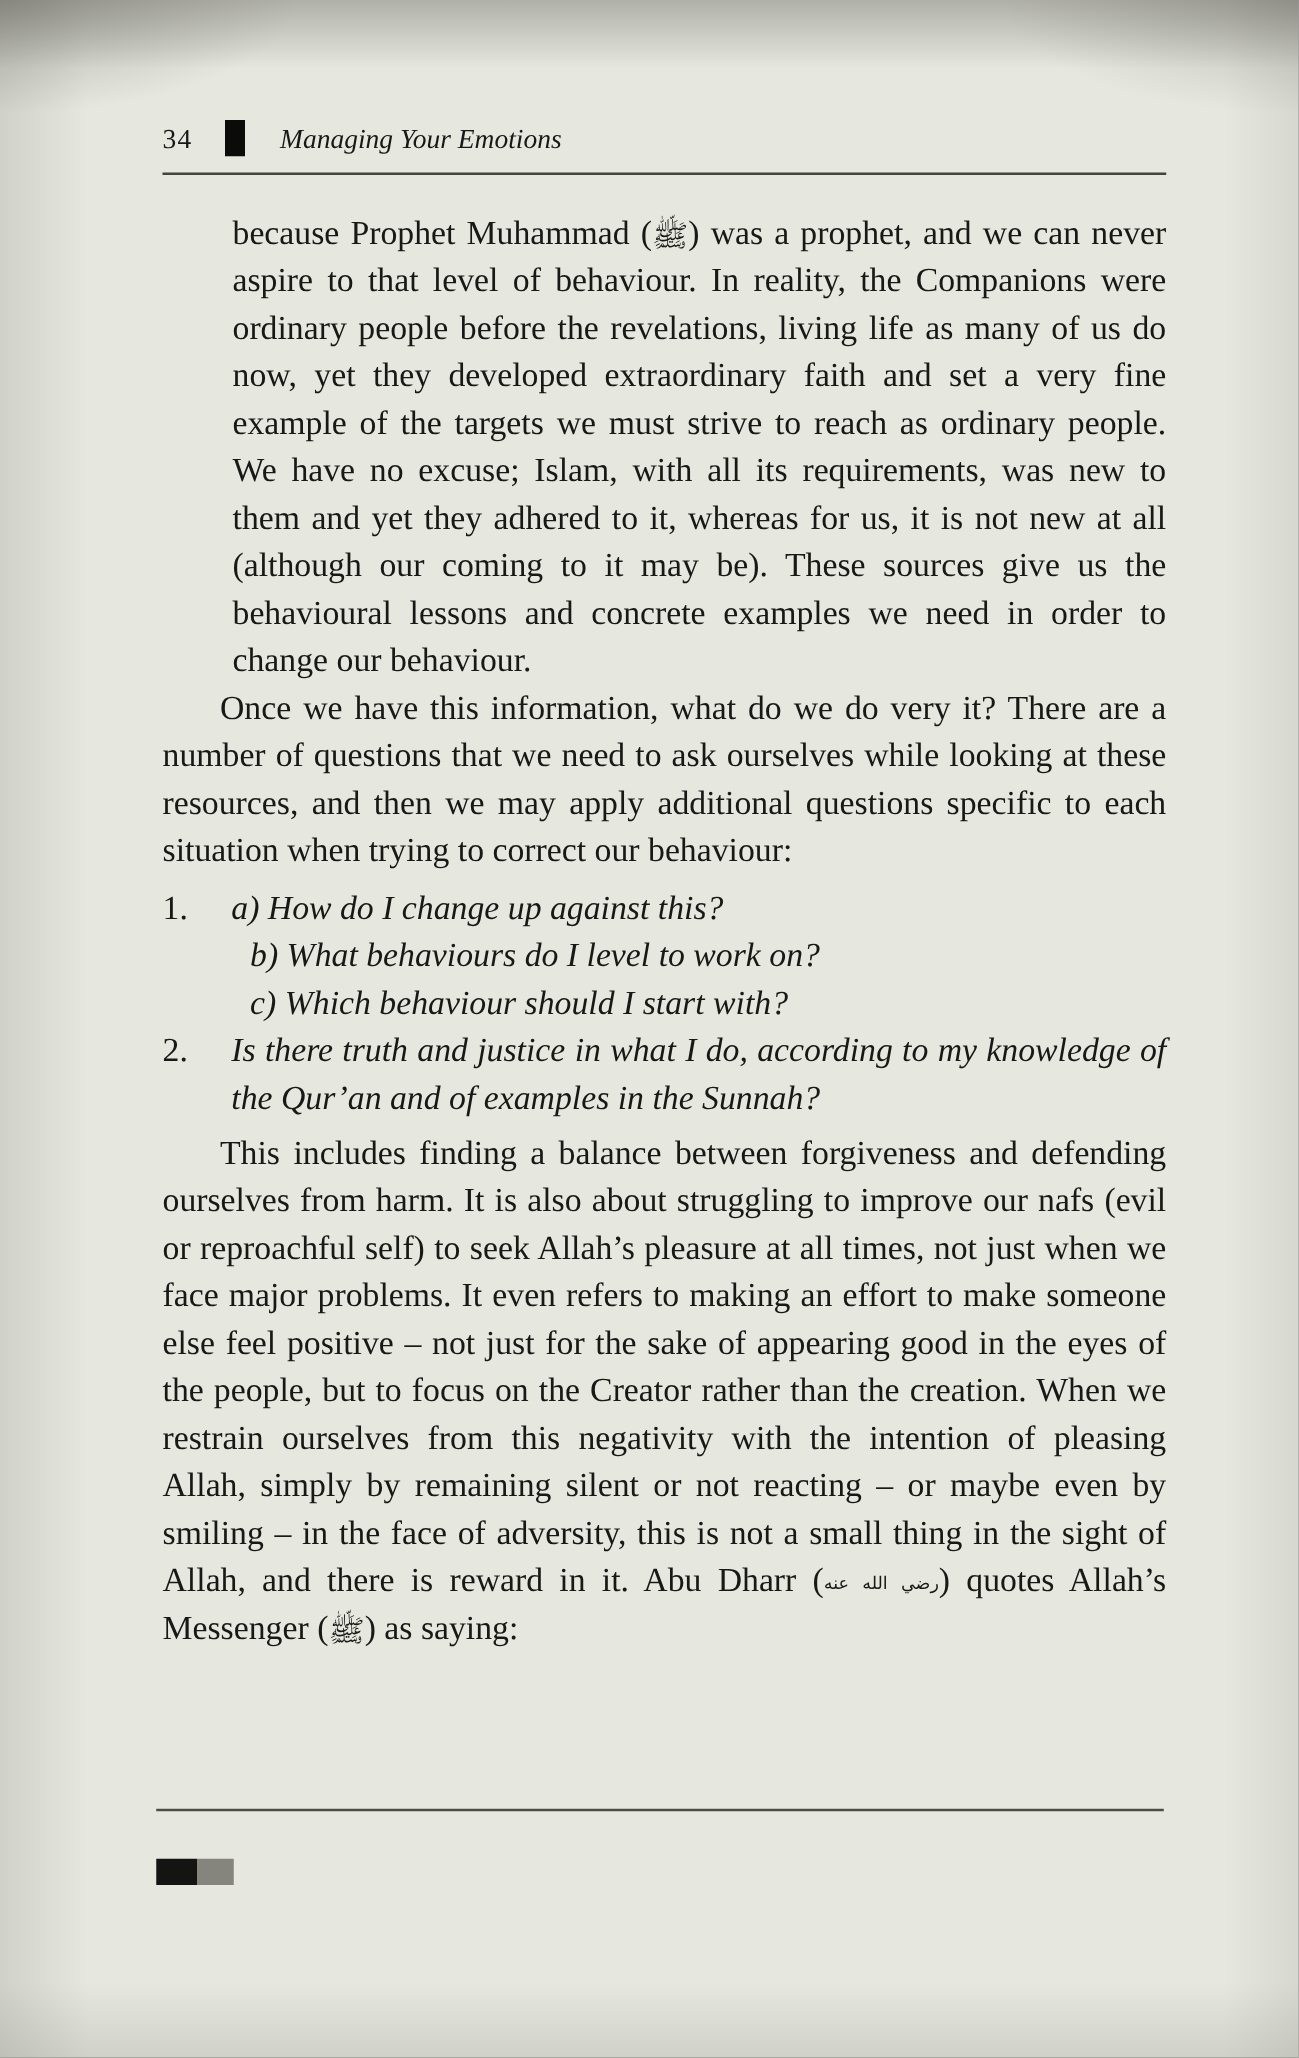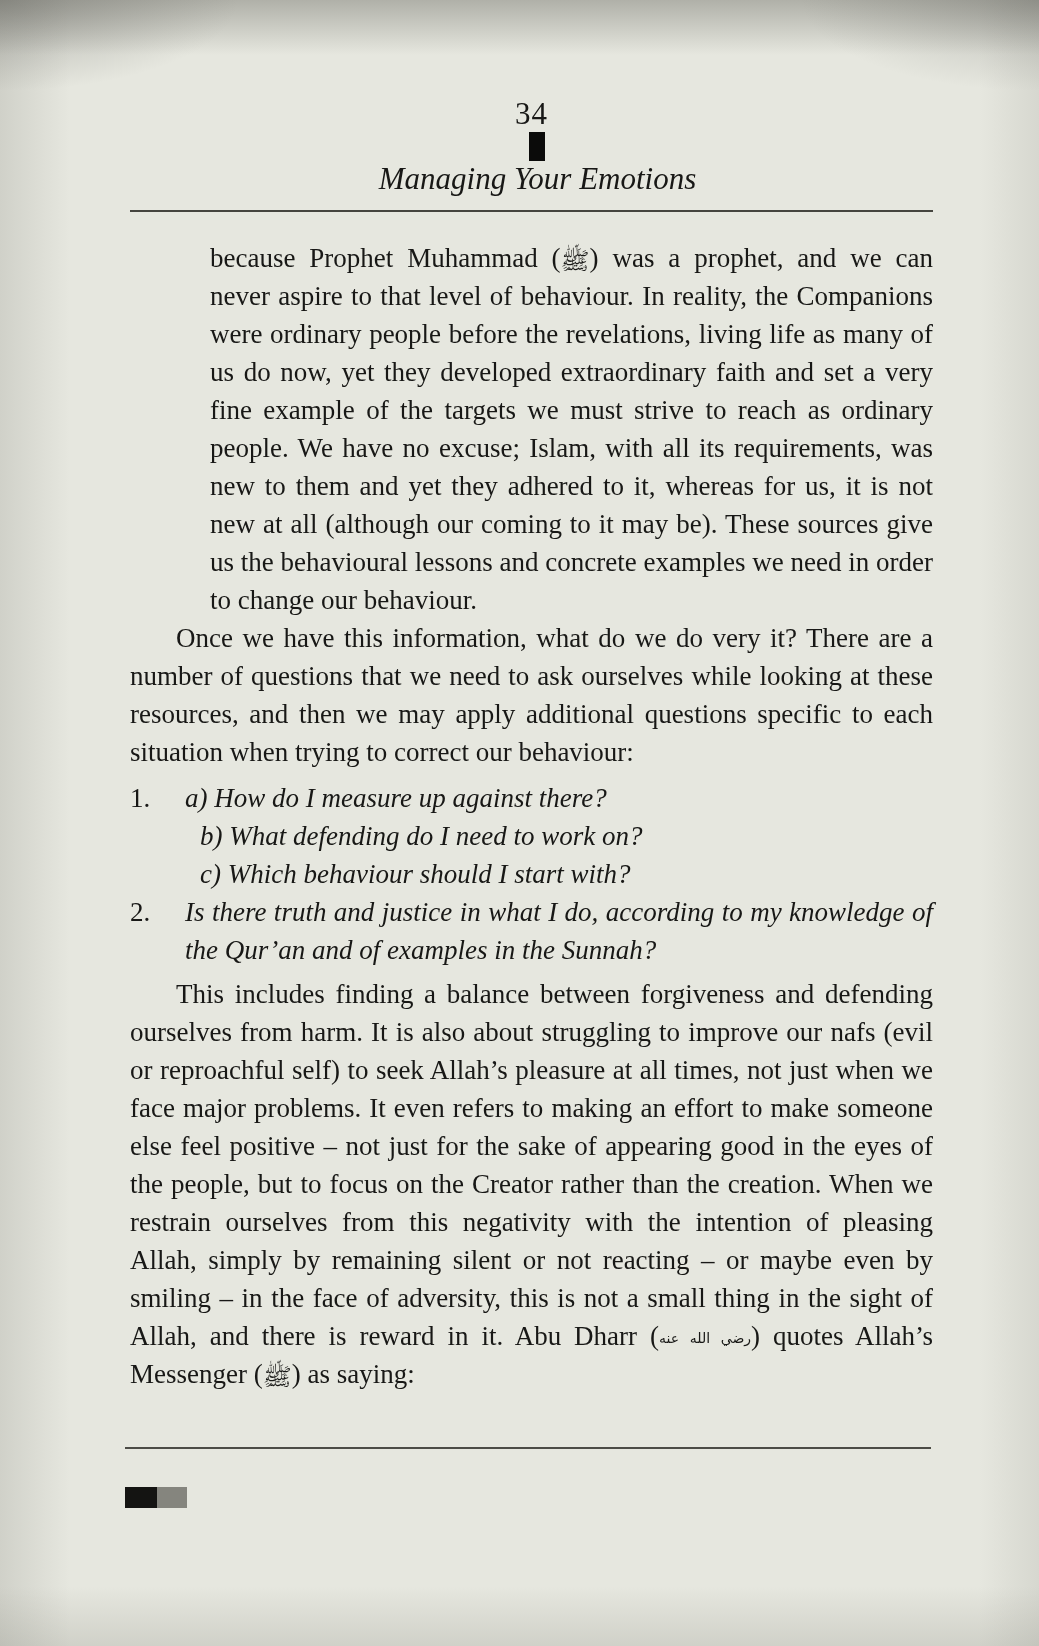--- a/index.html
+++ b/index.html
@@ -19,22 +19,21 @@
       #e6e7df;
     overflow:hidden;
   }
   .content{
     position:absolute;
     left:130px; right:106px; top:96px;
   }
   .running-header{
     display:flex;
     align-items:center;
-    font-size:31px;
-    flex-direction:column;
+    font-size:22px;
   }
   .pagenum{letter-spacing:1px;}
   .hmarker{
     display:inline-block;
     width:16px;height:29px;
     background:#0b0b0a;
     margin:0 16px 0 26px;
   }
   .rtitle{font-style:italic;margin-left:12px;}
   .rule{
@@ -42,21 +41,21 @@
     height:2px;
     background:#45453f;
   }
   .para{
     margin:0;
     font-size:27px;
     line-height:38px;
     text-align:justify;
     text-justify:inter-word;
   }
-  .para1{margin:27px 0 0 80px;}
+  .para1{margin:27px 0 0 56px;}
   .indent{text-indent:46px;}
   .term{}
   .honorific{
     font-family:"DejaVu Sans", sans-serif;
     font-size:24px;
     line-height:1;
     vertical-align:-2px;
     white-space:nowrap;
   }
   .honorific.radi{
@@ -106,24 +105,24 @@
     </header>
     <div class="rule"></div>
 
     <p class="para para1"><span>because Prophet Muhammad (</span><span class="honorific">ﷺ</span><span>) was a prophet, and we can never aspire to that level of behaviour. In reality, the Companions were ordinary people before the revelations, living life as many of us do now, yet they developed extraordinary faith and set a very fine example of the targets we must strive to reach as ordinary people. We have no excuse; Islam, with all its requirements, was new to them and yet they adhered to it, whereas for us, it is not new at all (although our coming to it may be). These sources give us the behavioural lessons and concrete examples we need in order to change our behaviour.</span></p>
 
     <p class="para indent">Once we have this information, what do we do very it? There are a number of questions that we need to ask ourselves while looking at these resources, and then we may apply additional questions specific to each situation when trying to correct our behaviour:</p>
 
     <div class="qlist">
       <div class="li">
         <span class="num">1.</span>
-        <span class="q">a) How do I measure up against there?</span>
+        <span class="q">a) How do I change up against this?</span>
       </div>
       <div class="li sub">
-        <span class="q">b) What defending do I need to work on?</span>
+        <span class="q">b) What behaviours do I level to work on?</span>
       </div>
       <div class="li sub">
         <span class="q">c) Which behaviour should I start with?</span>
       </div>
       <div class="li">
         <span class="num">2.</span>
         <span class="q">Is there truth and justice in what I do, according to my knowledge of the Qur’an and of examples in the Sunnah?</span>
       </div>
     </div>
 

